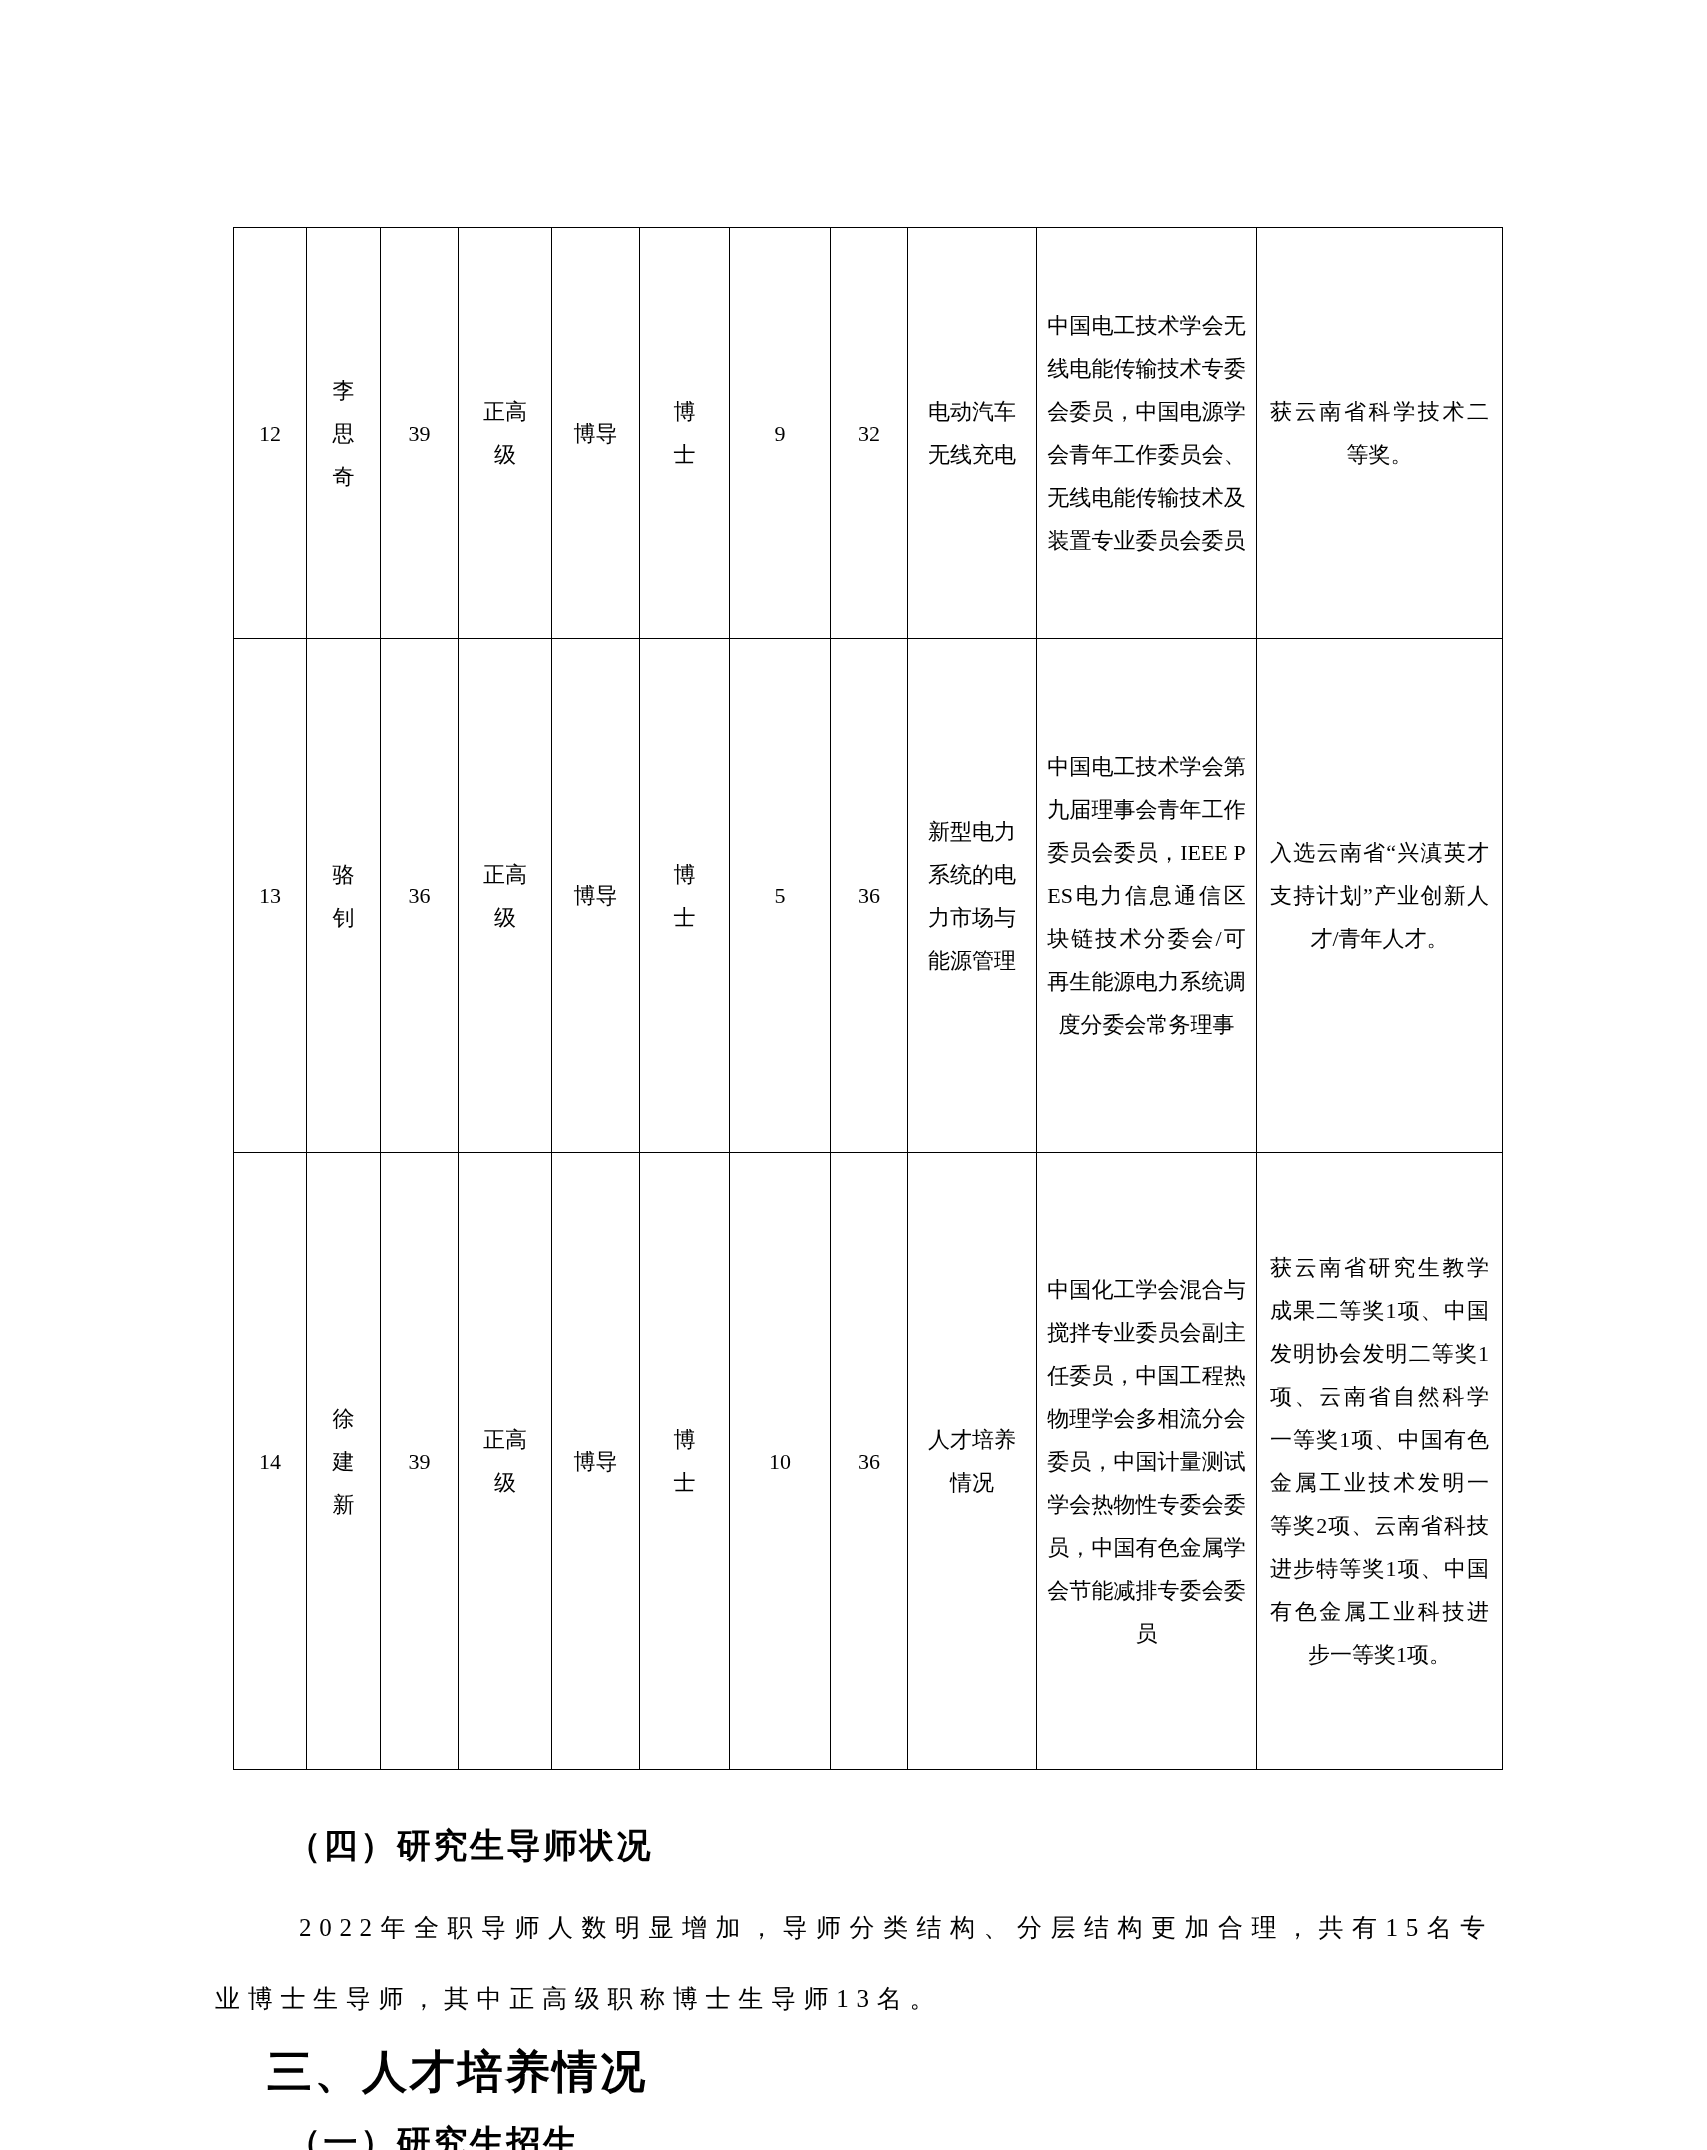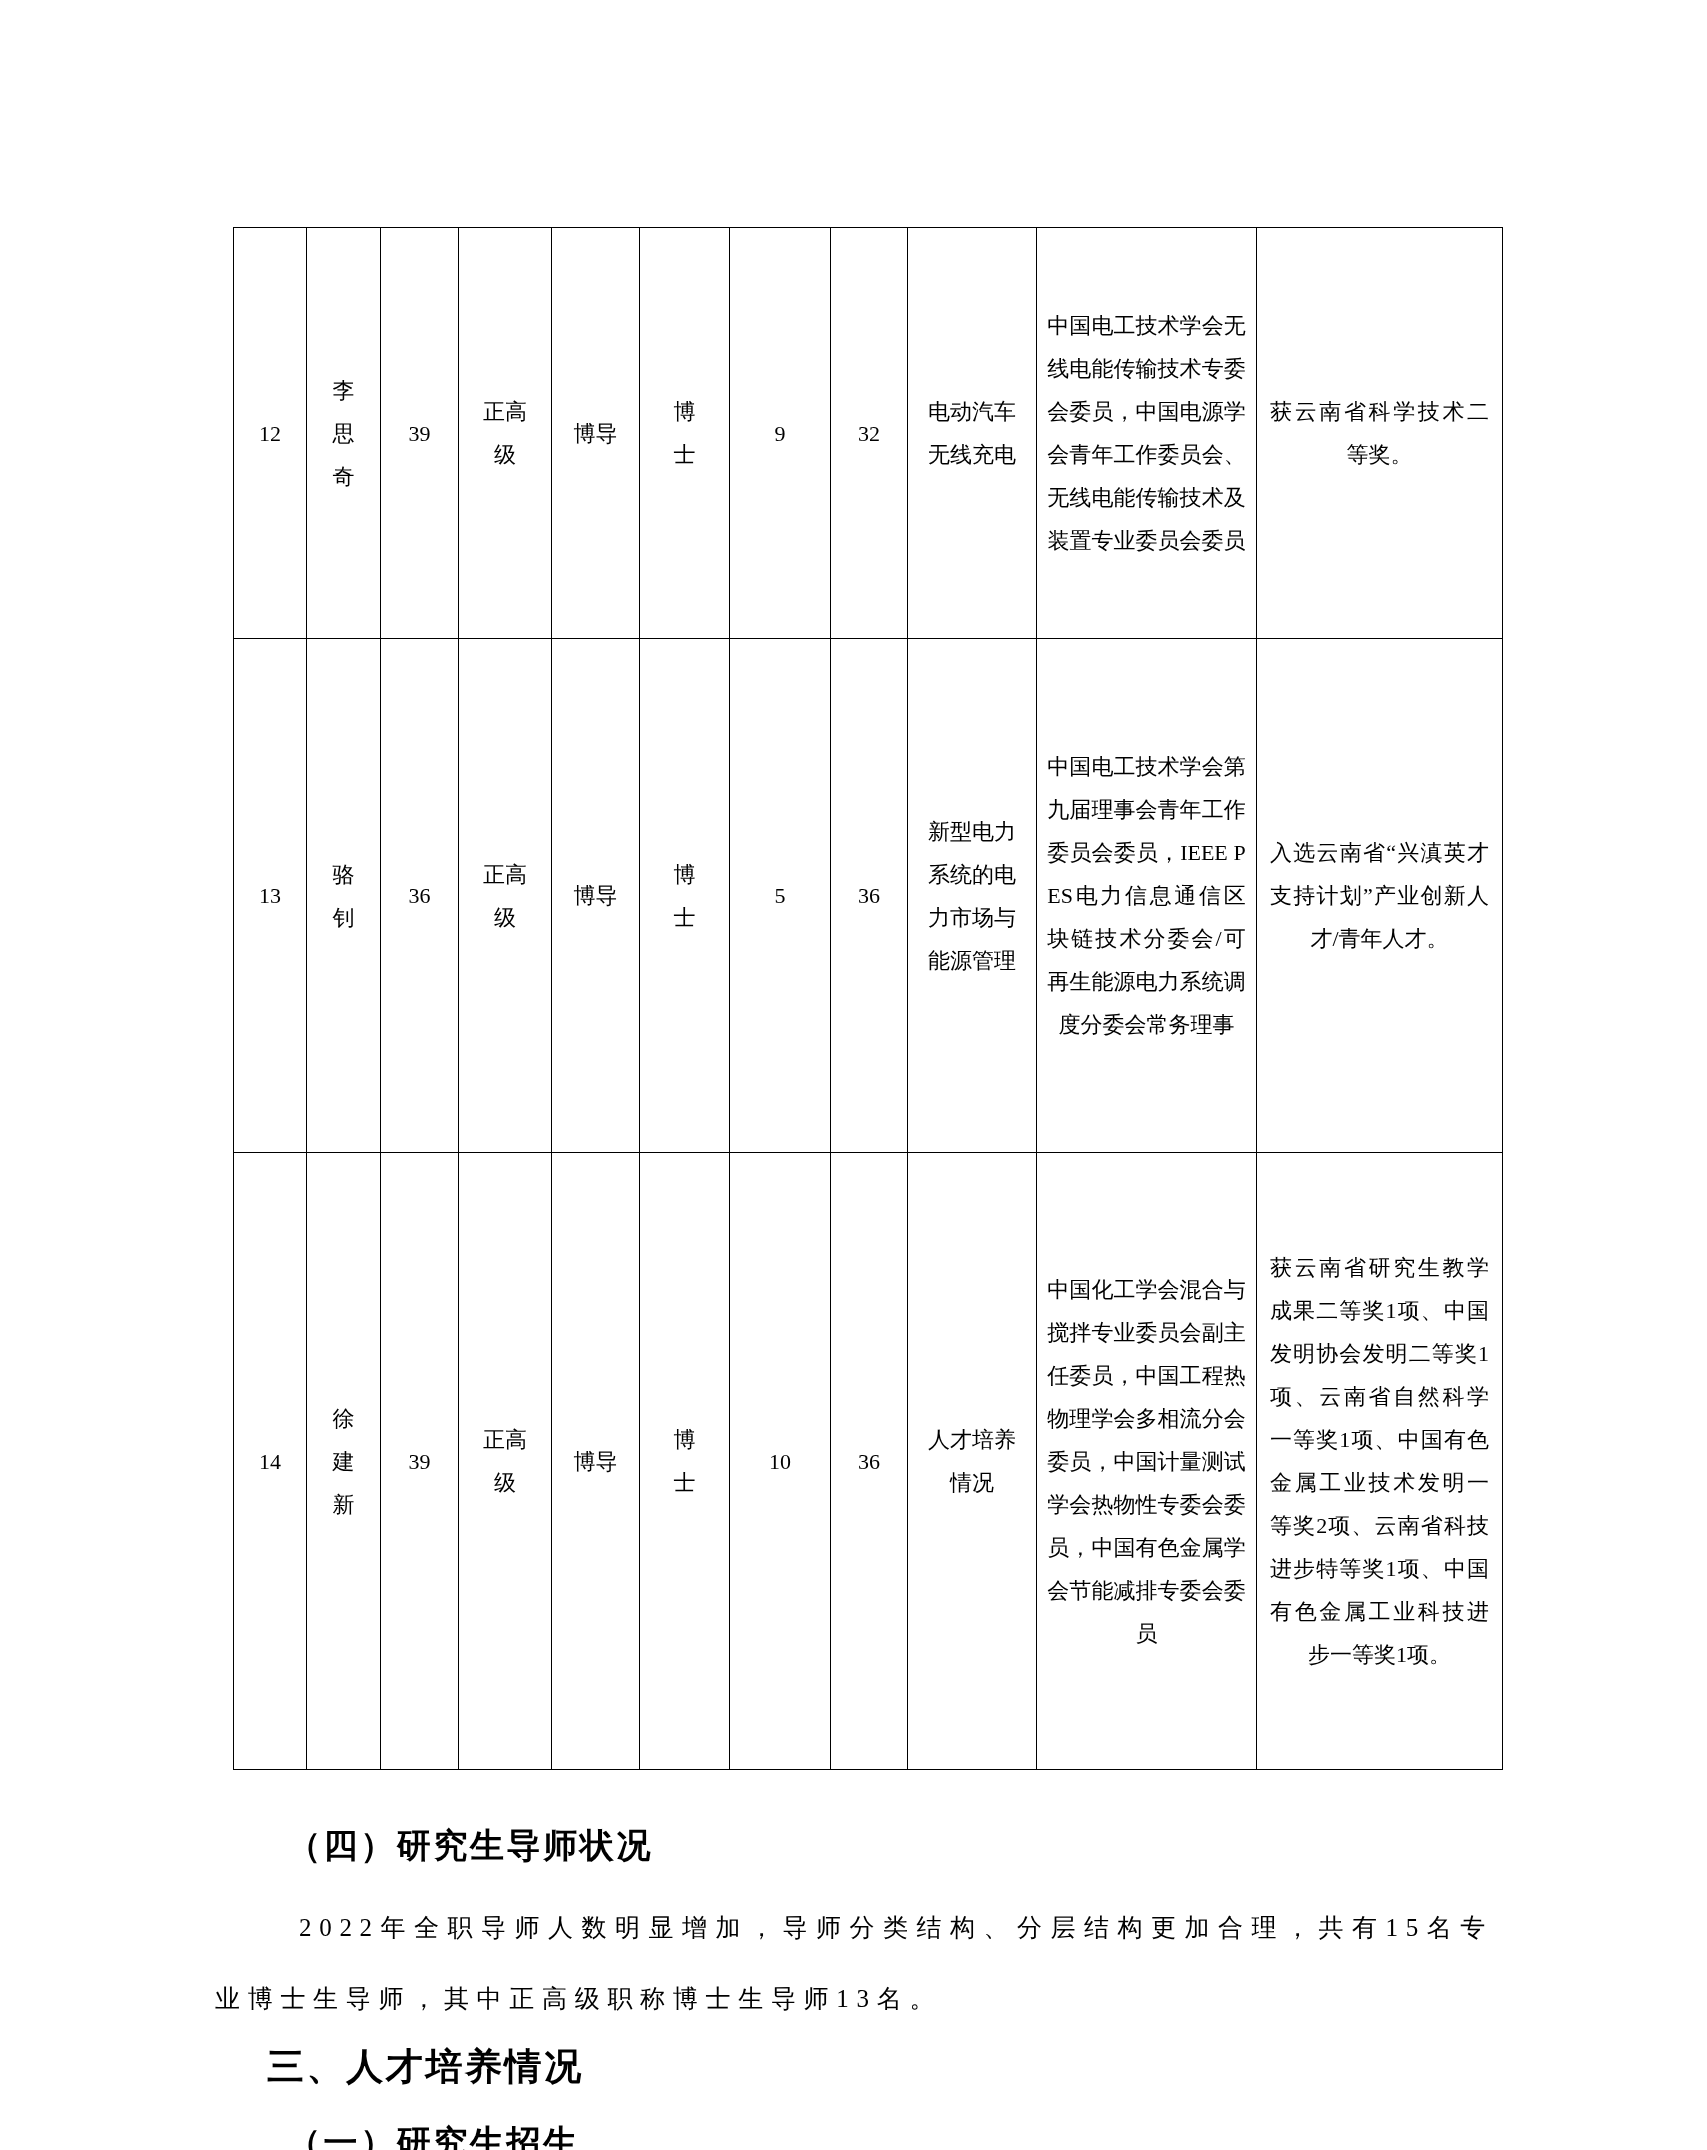--- a/index.html
+++ b/index.html
@@ -54,21 +54,21 @@
   
   .heading {
     position: absolute;
     font-family: Liberation Mono, monospace;
     font-weight: bold;
     font-size: 34px;
     letter-spacing: 2.6px;
     white-space: nowrap;
   }
   #heading-4   { left: 287px; top: 1823px; }
-  #heading-3   { left: 267px; top: 2042px; font-size: 37px; }
+  #heading-3   { left: 267px; top: 2042px; font-size: 45px; }
   #heading-1-1 { left: 287px; top: 2120px; }
   .paragraph {
     position: absolute;
     left: 215px;
     top: 1892px;
     width: 1278px;
     font-size: 25px;
     letter-spacing: 7.7px;
     line-height: 71px;
     text-indent: 84px;

